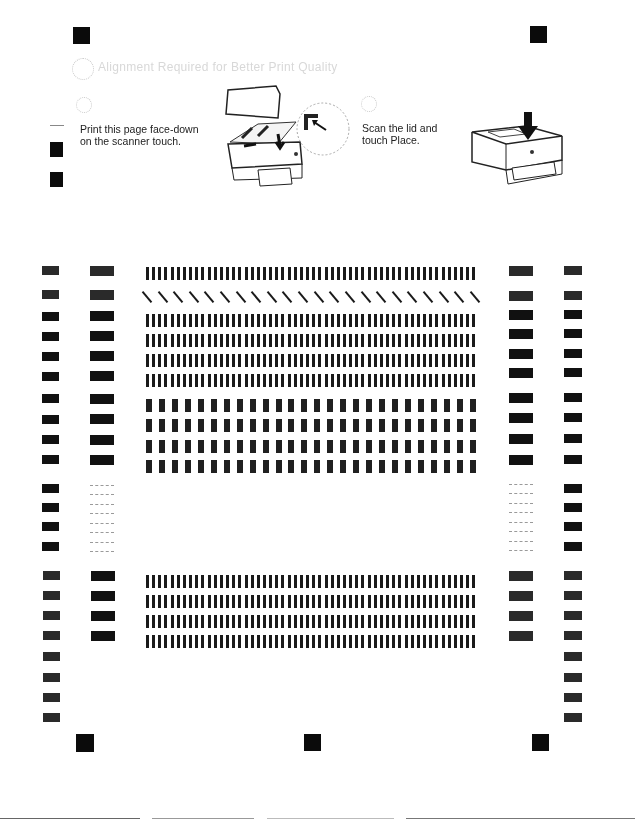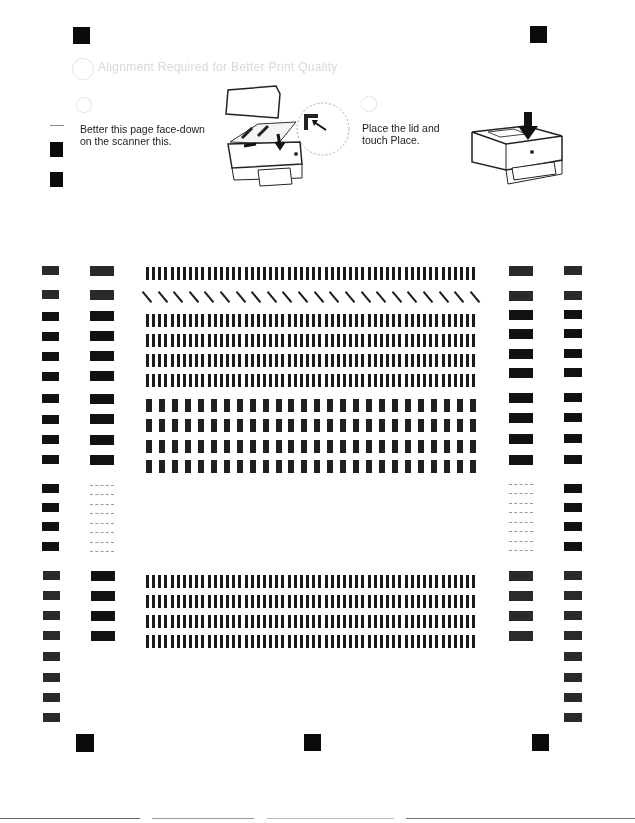--- a/index.html
+++ b/index.html
@@ -27,22 +27,22 @@
 <div class="fid" style="left:530px;top:26px;width:17px;height:17px;"></div>
 <div class="fid" style="left:76px;top:734px;width:18px;height:18px;"></div>
 <div class="fid" style="left:304px;top:734px;width:17px;height:17px;"></div>
 <div class="fid" style="left:532px;top:734px;width:17px;height:17px;"></div>
 
 <div class="hpicon"></div>
 <div class="title">Alignment Required for Better Print Quality</div>
 
 <div class="step-num" style="left:76px;top:97px;"></div>
 <div class="step-text" style="left:80px;top:123px;">
-  <div>Better this page face-down</div>
-  <div>on the scanner this.</div>
+  <div>Print this page face-down</div>
+  <div>on the scanner touch.</div>
 </div>
 <div class="abs" style="left:50px;top:125px;width:14px;height:1px;background:#888;"></div>
 <div class="fid" style="left:50px;top:142px;width:13px;height:15px;"></div>
 <div class="fid" style="left:50px;top:172px;width:13px;height:15px;"></div>
 
 <svg class="illus" style="left:218px;top:84px;" width="140" height="105" viewBox="0 0 140 105">
   <path d="M8 30 L10 6 L58 2 L62 10 L60 34 Z" fill="#fff" stroke="#222" stroke-width="1.5"></path>
   <path d="M12 58 L40 40 L78 38 L60 60 Z" fill="#f4f4f4" stroke="#333"></path>
   <path d="M24 54 L34 44 M40 52 L50 42" stroke="#222" stroke-width="3"></path>
   <path d="M10 60 L82 58 L84 80 L14 84 Z" fill="#fff" stroke="#222" stroke-width="1.5"></path>
@@ -53,21 +53,21 @@
   <circle cx="78" cy="70" r="2" fill="#333"></circle>
   <circle cx="105" cy="45" r="26" fill="none" stroke="#aaa" stroke-dasharray="2 2"></circle>
   <rect x="86" y="30" width="14" height="4" fill="#222"></rect>
   <rect x="86" y="30" width="4" height="16" fill="#222"></rect>
   <path d="M96 38 L108 46" stroke="#111" stroke-width="2"></path>
   <path d="M94 36 L100 36 L96 42 Z" fill="#111"></path>
 </svg>
 
 <div class="step-num" style="left:361px;top:96px;"></div>
 <div class="step-text" style="left:362px;top:122px;">
-  <div>Place the lid and</div>
+  <div>Scan the lid and</div>
   <div>touch Place.</div>
 </div>
 
 <svg class="illus" style="left:466px;top:112px;" width="100" height="80" viewBox="0 0 100 80">
   <path d="M6 20 L60 14 L96 24 L40 32 Z" fill="#fff" stroke="#222" stroke-width="1.5"></path>
   <path d="M22 20 L48 17 L60 22 L34 25 Z" fill="none" stroke="#444"></path>
   <path d="M6 20 L6 50 L40 58 L96 48 L96 24" fill="none" stroke="#222" stroke-width="1.5"></path>
   <path d="M40 32 L40 58" stroke="#222"></path>
   <path d="M40 58 L42 72 L96 62 L96 48" fill="none" stroke="#222"></path>
   <path d="M46 56 L88 50 L90 62 L48 68 Z" fill="#fff" stroke="#222"></path>

